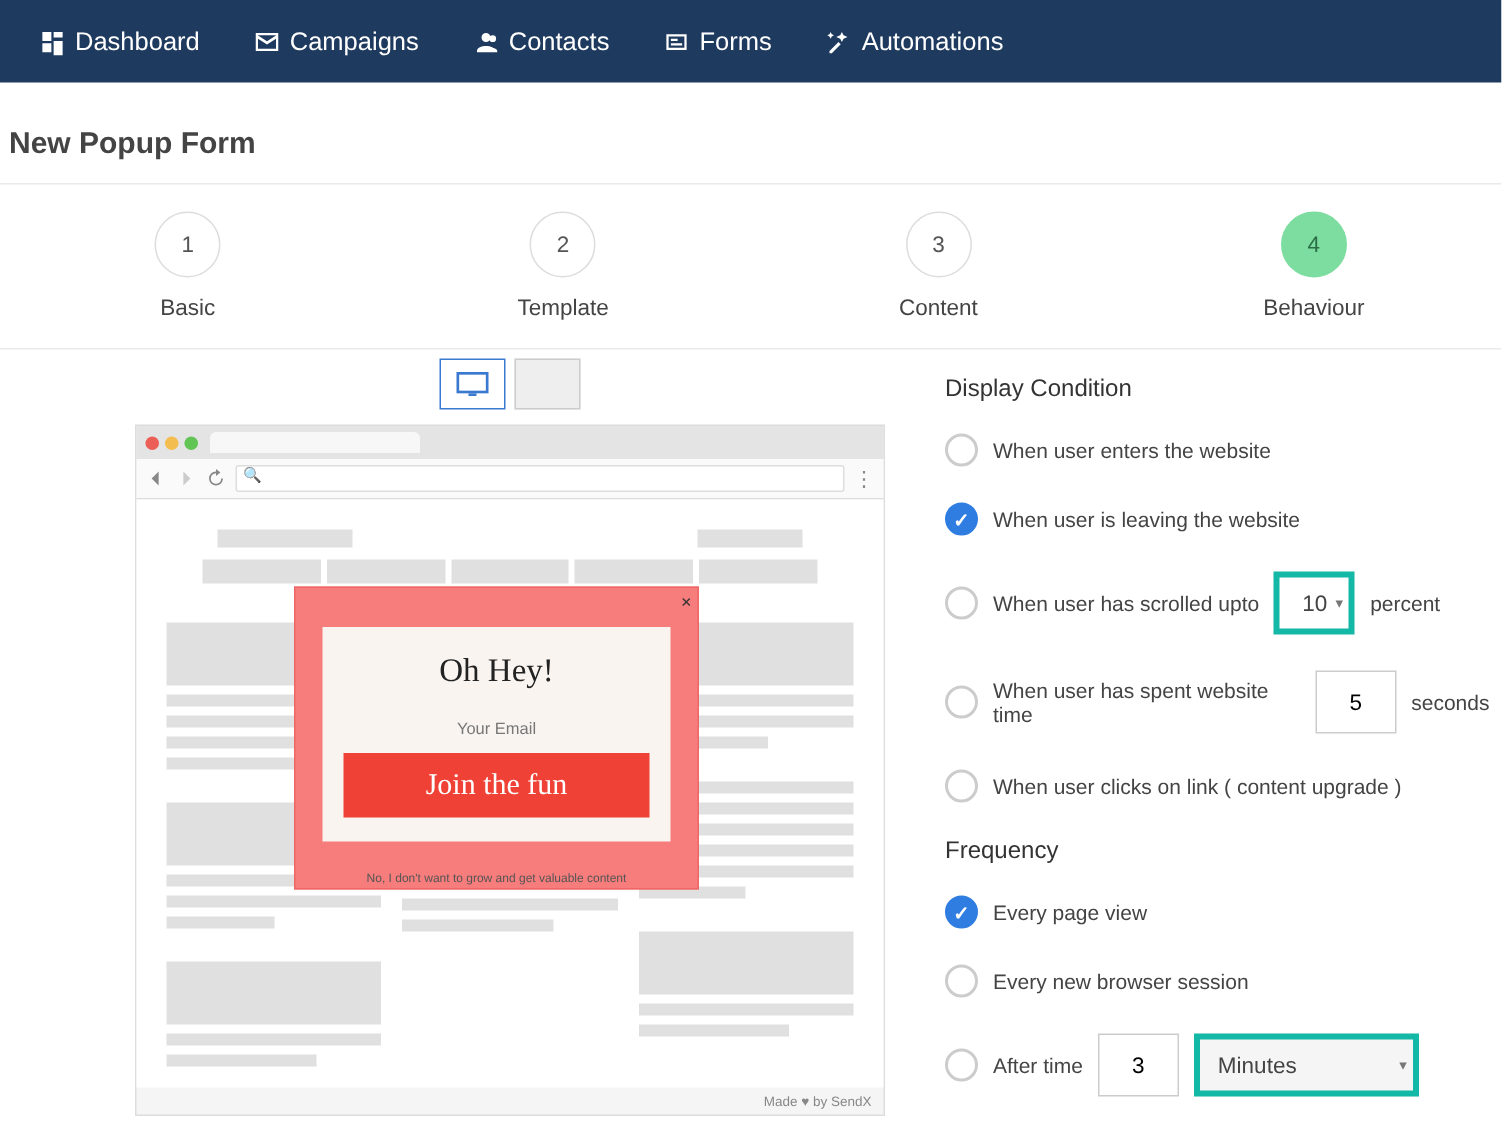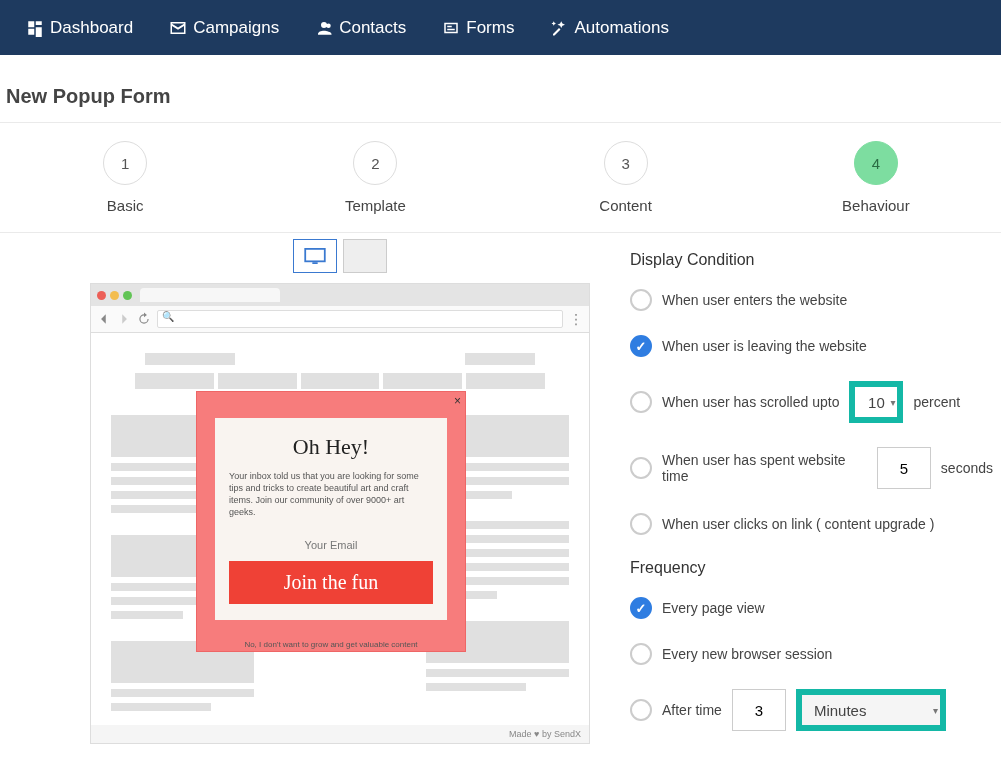--- a/index.html
+++ b/index.html
@@ -185,21 +185,21 @@
   display:flex; align-items:center; justify-content:center;
   flex-shrink:0;
 }
 .opt.checked .radio{ background:#2f7de1; border-color:#2f7de1;}
 .opt.checked .radio::after{ content:"✓"; color:#fff; font-size:13px; font-weight:bold;}
 .inline-input{
   width:54px; height:42px; border:1px solid #ccc; text-align:center; font-size:15px;
 }
 .sel-wrap{position:relative;}
 .inline-select{
-  width:54px; height:42px; border:6px solid #14b8a6; background:#fff; text-align:center; font-size:15px;
+  width:54px; height:42px; border:4px solid #14b8a6; background:#fff; text-align:center; font-size:15px;
   display:flex; align-items:center; justify-content:center;
 }
 .inline-select.wide{ width:150px; justify-content:flex-start; padding:0 12px; background:#f5f5f5;}
 .caret{ position:absolute; right:8px; top:50%; transform:translateY(-50%); font-size:10px; color:#777;}
 </style>
 </head>
 <body>
 
 <div class="topnav">
   <div class="nav-item">
@@ -365,21 +365,20 @@
               <div class="gray-line sm"></div>
                 <div class="gray-line sm" style="width:70%;"></div>
             </div>
           </div>
         </div>
 
         <div class="popup-card">
           <span class="popup-close">×</span>
           <div class="popup-inner">
             <div class="popup-title">Oh Hey!</div>
-            <div class="popup-text">Your inbox told us that you are looking for some tips and tricks to create beautiful art and craft items. Join our community of over 9000+ art geeks.</div>
             <div class="popup-input">Your Email</div>
             <div class="popup-btn">Join the fun</div>
           </div>
           <div class="popup-decline">No, I don't want to grow and get valuable content</div>
         </div>
 
       </div>
       <div class="credit">Made ♥ by SendX</div>
     </div>
   </div>

